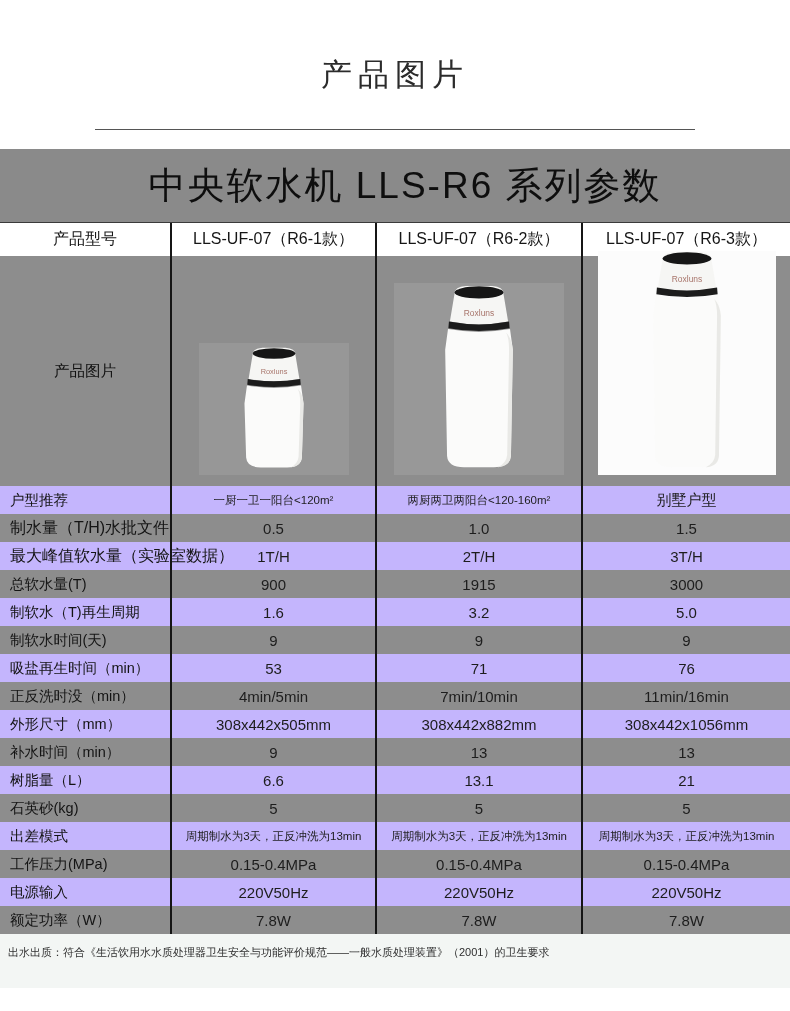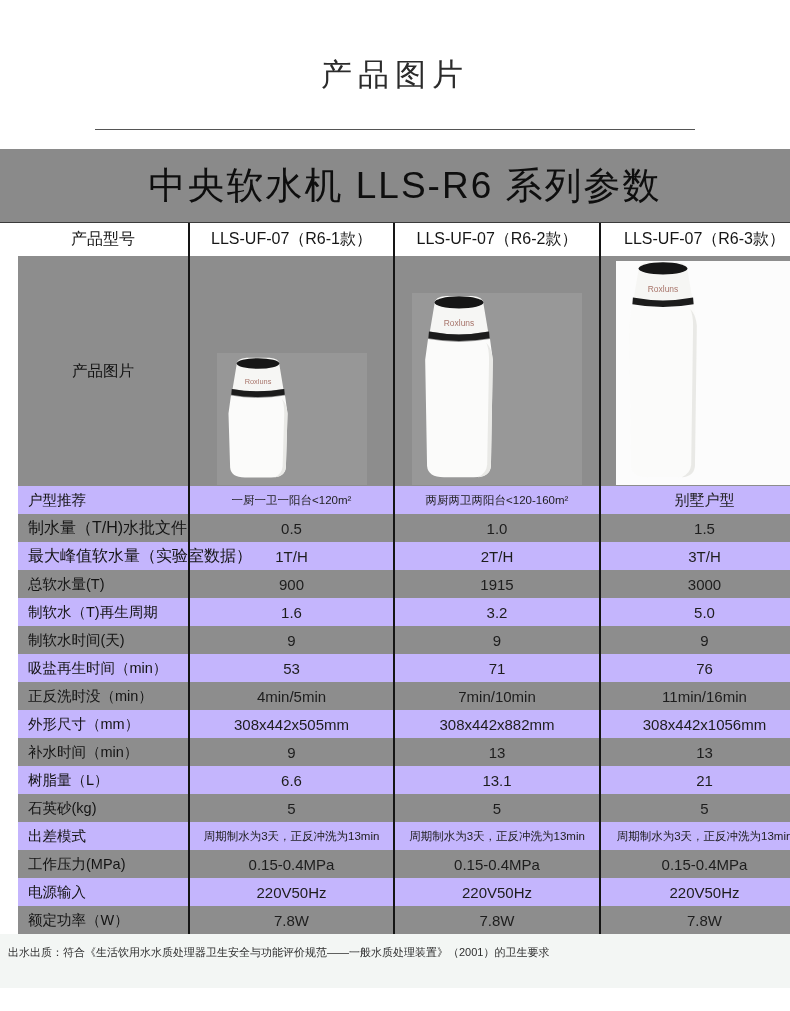--- a/index.html
+++ b/index.html
@@ -10,32 +10,32 @@
   .page-header { padding-top:54px; text-align:center; }
   .page-header h1 { font-size:31px; font-weight:500; letter-spacing:6px; color:#2b2b2b; }
   .header-rule { width:600px; margin:33px auto 0; border:none; border-top:1px solid #555; height:0; }
 
   
   .banner { margin-top:19px; height:73px; background:#8a8a8a; display:flex;
     align-items:center; justify-content:center;padding-left:20px; }
   .banner h2 { font-size:37px; font-weight:500; letter-spacing:2px; color:#0e0e0e; }
 
   
-  .spec-table { width:790px; border-top:1px solid #3a3a3a;padding-left:18px; }
+  .spec-table { width:790px; border-top:1px solid #3a3a3a; }
   .t-row { display:grid; grid-template-columns:172px 205px 206px 207px; }
   .cell { display:flex; align-items:center; min-height:28px; }
   .cell:nth-child(1), .cell:nth-child(2), .cell:nth-child(3) { border-right:2px solid #151515; }
 
   .head-row { height:33px; background:#ffffff; }
   .head-row .cell { justify-content:center; font-size:16px; color:#161616; }
 
   .img-row { height:230px; background:#8d8d8d; }
   .img-row .label-cell { justify-content:center; font-size:15.5px; color:#111; }
   .img-cell { align-items:flex-end; justify-content:center; }
-  .photo { display:flex; align-items:flex-end; justify-content:flex-start; margin-bottom:1px; }
+  .photo { display:flex; align-items:flex-end; justify-content:center; margin-bottom:11px; }
   .photo svg { display:block; margin-bottom:5px; }
   .p0 { width:150px; height:132px; background:#979797; }
   .p1 { width:170px; height:192px; background:#989898; }
   .p2 { width:178px; height:224px; background:#fcfcfc; }
 
   .rows .t-row { height:28px; background:#c4b5fd; }
   .rows .t-row:nth-child(even) { background:#8d8d8d; }
   .rows .label { padding-left:10px; font-size:14.5px; color:#141414; white-space:nowrap; }
   .rows .label.sm { font-size:16px; }
   .rows .val { justify-content:center; font-size:15px; white-space:nowrap; }

